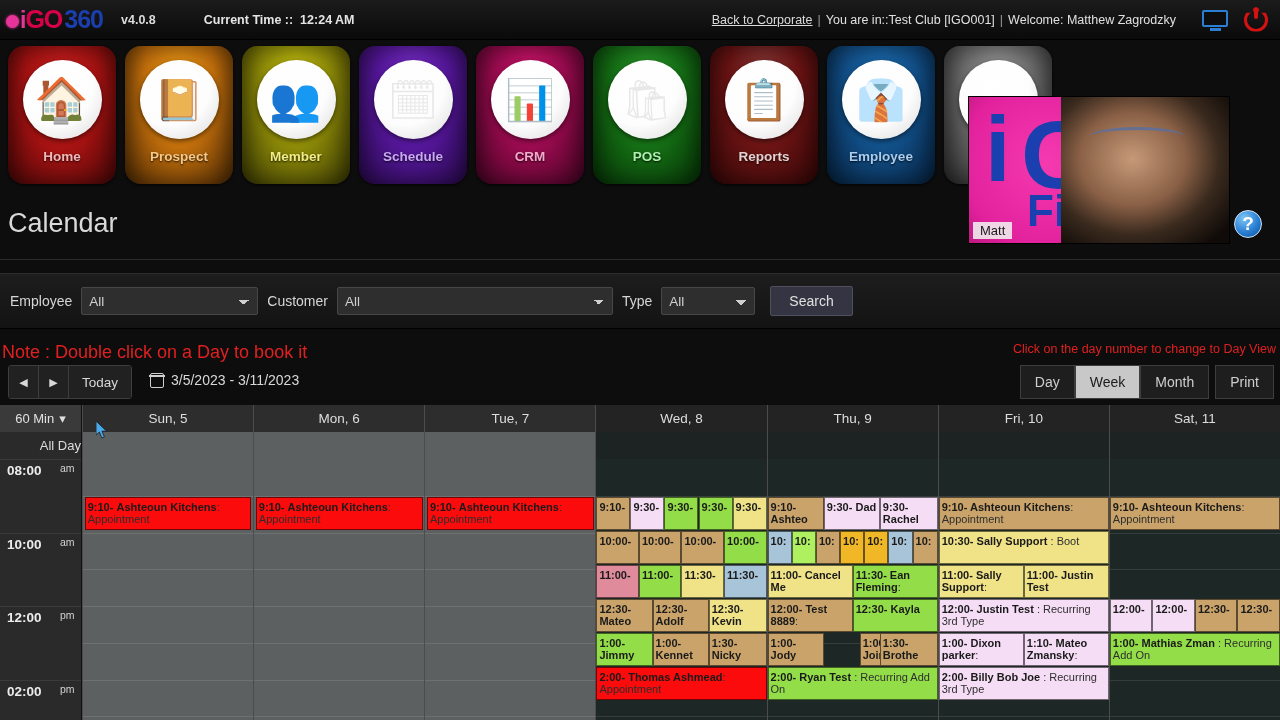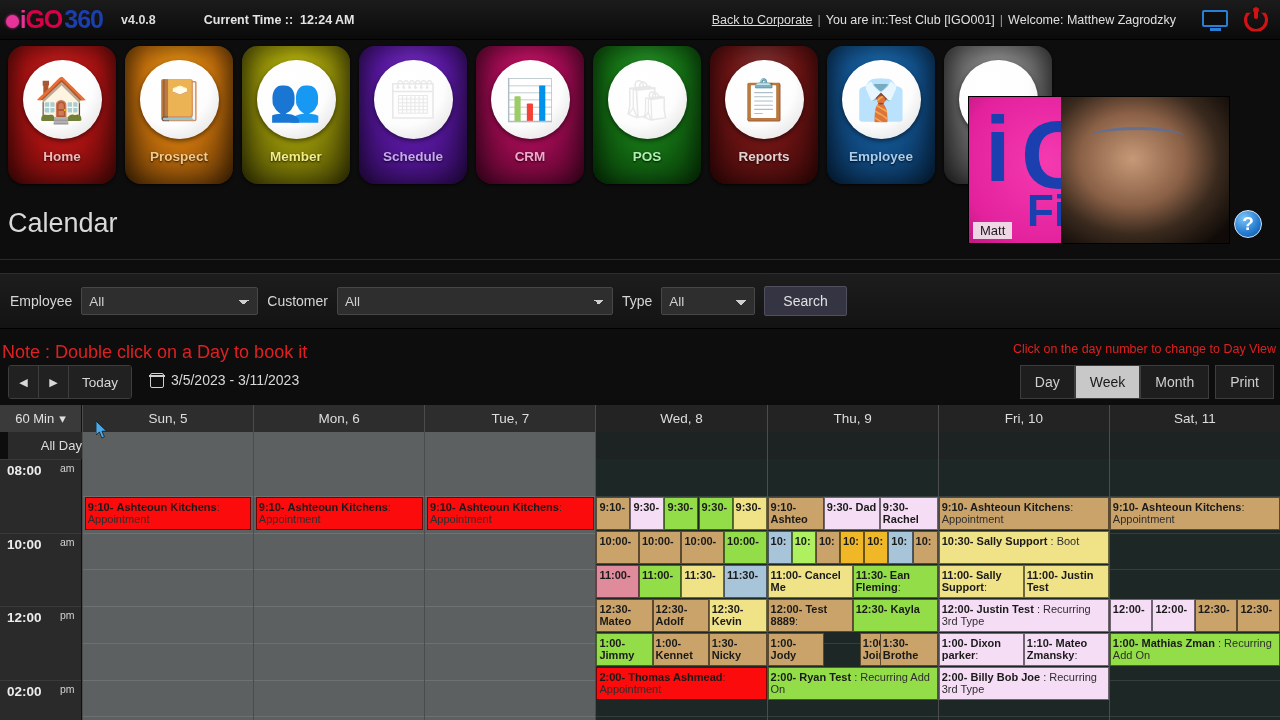--- a/index.html
+++ b/index.html
@@ -84,21 +84,21 @@
     padding-left:7px; border-radius:2px;
     appearance:none; -webkit-appearance:none;
     background-image: linear-gradient(45deg, transparent 50%, #cfcfcf 50%), linear-gradient(135deg, #cfcfcf 50%, transparent 50%);
     background-position: calc(100% - 13px) 12px, calc(100% - 8px) 12px;
     background-size: 5px 5px, 5px 5px; background-repeat:no-repeat;
   }
   #sel-employee { width:177px; }
   #sel-customer { width:276px; }
   #sel-type { width:94px; }
   #search-btn {
-    height:30px; padding:0 18px; background:#343442; border:1px solid #4f4f5e;
+    height:30px; padding:0 18px; margin-left:6px; background:#343442; border:1px solid #4f4f5e;
     color:#e0e0e0; font-size:14px; border-radius:2px; font-family:"Liberation Sans",sans-serif;
   }
 
   
   #note-left { position:absolute; top:342px; left:2px; font-size:18px; color:#e02020; }
   #note-right { position:absolute; top:342px; right:4px; font-size:12.5px; color:#e02020; }
 
   
   #cal-toolbar { position:absolute; top:365px; left:0; width:1280px; height:38px; }
   .navgroup { position:absolute; left:8px; top:0; display:flex; height:34px; border:1px solid #3d3d3d; border-radius:3px; overflow:hidden; }
@@ -116,22 +116,22 @@
   .viewbtn.sep-left { margin-left:6px; }
 
   
   #cal { position:absolute; top:405px; left:0; width:1280px; height:315px; background:#0d0d0d; }
   #gutter-head { position:absolute; left:0; top:0; width:82px; height:27px; background:#3a3a3a; border-right:1px solid #111;
                  display:flex;align-items:center;justify-content:center; font-size:13px; color:#e0e0e0; gap:5px;}
   #hdr-row { position:absolute; left:82px; top:0; right:0; height:27px; display:flex; }
   .dayhdr { flex:1; border-left:1px solid #4c4c4c; background:#2d2d2d; color:#dedede; font-size:13.5px;
             display:flex; align-items:center; justify-content:center; }
   .dayhdr.shade { background:#232323; }
-  #allday-lbl { position:absolute; left:8px; top:27px; width:82px; height:27px; background:#2a2a2a; border-right:1px solid #111;
-                display:flex;align-items:center;justify-content:flex-end; padding-right:7px; font-size:13px; color:#dcdcdc;}
+  #allday-lbl { position:absolute; left:0; top:27px; width:82px; height:27px; background:#2a2a2a; border-right:1px solid #111;
+                display:flex;align-items:center;justify-content:flex-end; font-size:13px; color:#dcdcdc;}
   #allday-row { position:absolute; left:82px; top:27px; right:0; height:27px; display:flex; }
   .alldaycell { flex:1; border-left:1px solid #4c4c4c; background:#5c6060; }
   .alldaycell.dark { background:#1c2322; }
   #timecol { position:absolute; left:0; top:54px; width:82px; bottom:0; background:#2a2a2a; border-right:1px solid #111; }
   .tslot { height:73.5px; position:relative; border-top:1px solid #3a3a3a; }
   .tslot .tl { position:absolute; left:7px; top:3px; font-size:13.5px; font-weight:bold; color:#ececec; }
   .tslot .ap { position:absolute; left:60px; top:2px; font-size:10.5px; color:#d2d2d2; }
   #gridarea { position:absolute; left:82px; top:54px; right:0; bottom:0; display:flex; }
   .daycol { flex:1; border-left:1px solid #4c4c4c; position:relative; background:#5c6060; }
   .daycol.dark { background:#1d2726; }

